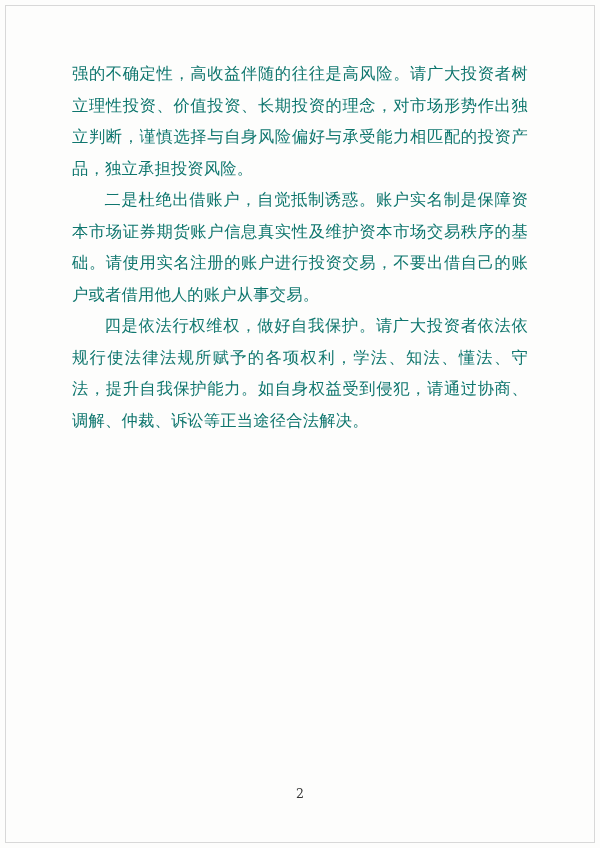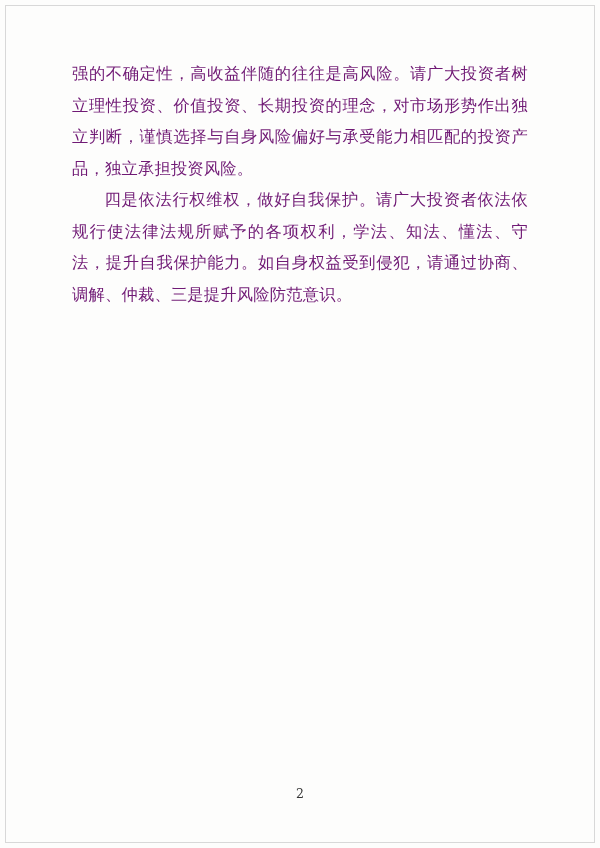--- a/index.html
+++ b/index.html
@@ -40,21 +40,21 @@
     top: 58px;
     width: 456px;
   }
   .para {
     font-size: 16.3px;
     line-height: 31.5px;
     letter-spacing: 0.2px;
     text-align: justify;
     text-justify: inter-ideograph;
     margin: 0;
-    color: #701a75;
+    color: #0f766e;
     font-family: "DejaVu Serif", "Liberation Serif", serif;
   }
   .indent {
     text-indent: 2em;
   }
   .page-number {
     position: absolute;
     left: 0;
     top: 786px;
     width: 600px;
@@ -65,17 +65,18 @@
   }
 </style>
 </head>
 <body>
 
 <div class="page">
   <div class="page-border"></div>
 
   <div class="content">
     <p class="para">强的不确定性，高收益伴随的往往是高风险。请广大投资者树立理性投资、价值投资、长期投资的理念，对市场形势作出独立判断，谨慎选择与自身风险偏好与承受能力相匹配的投资产品，独立承担投资风险。</p>
-    <p class="para indent">四是依法行权维权，做好自我保护。请广大投资者依法依规行使法律法规所赋予的各项权利，学法、知法、懂法、守法，提升自我保护能力。如自身权益受到侵犯，请通过协商、调解、仲裁、三是提升风险防范意识。</p>
+    <p class="para indent">二是杜绝出借账户，自觉抵制诱惑。账户实名制是保障资本市场证券期货账户信息真实性及维护资本市场交易秩序的基础。请使用实名注册的账户进行投资交易，不要出借自己的账户或者借用他人的账户从事交易。</p>
+    <p class="para indent">四是依法行权维权，做好自我保护。请广大投资者依法依规行使法律法规所赋予的各项权利，学法、知法、懂法、守法，提升自我保护能力。如自身权益受到侵犯，请通过协商、调解、仲裁、诉讼等正当途径合法解决。</p>
   </div>
 
   <div class="page-number">2</div>
 </div>
 
 </body></html>

